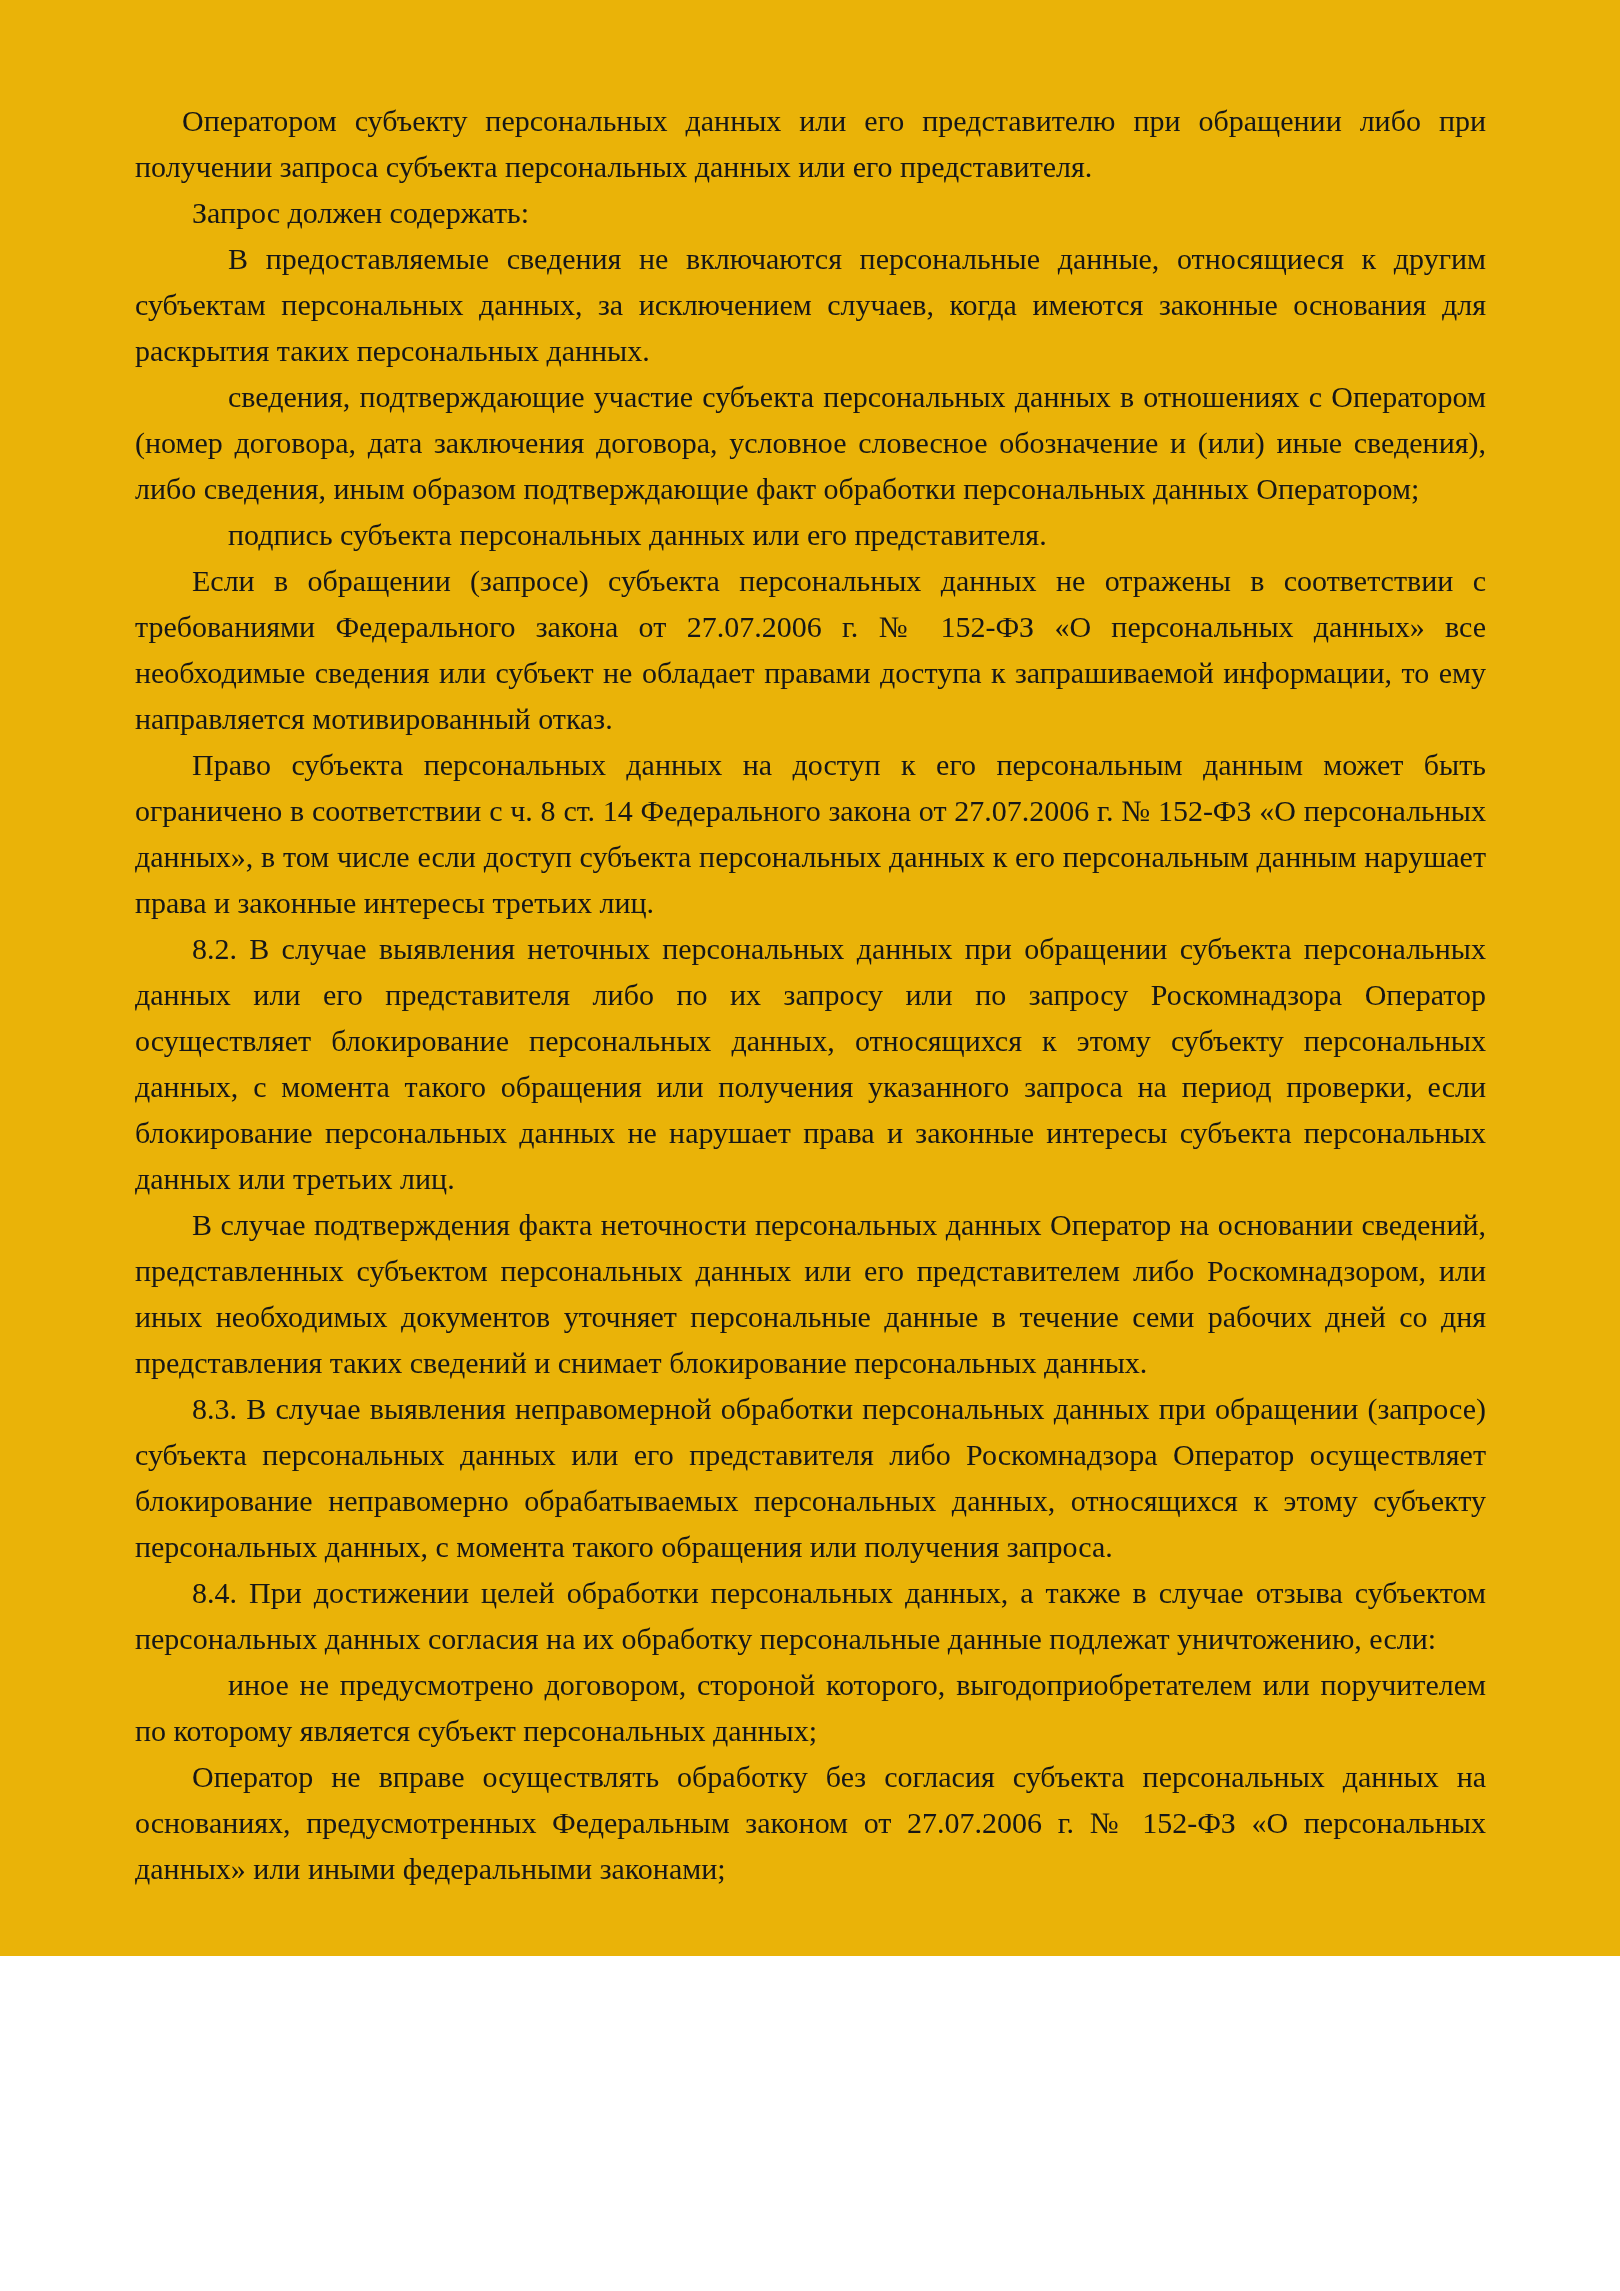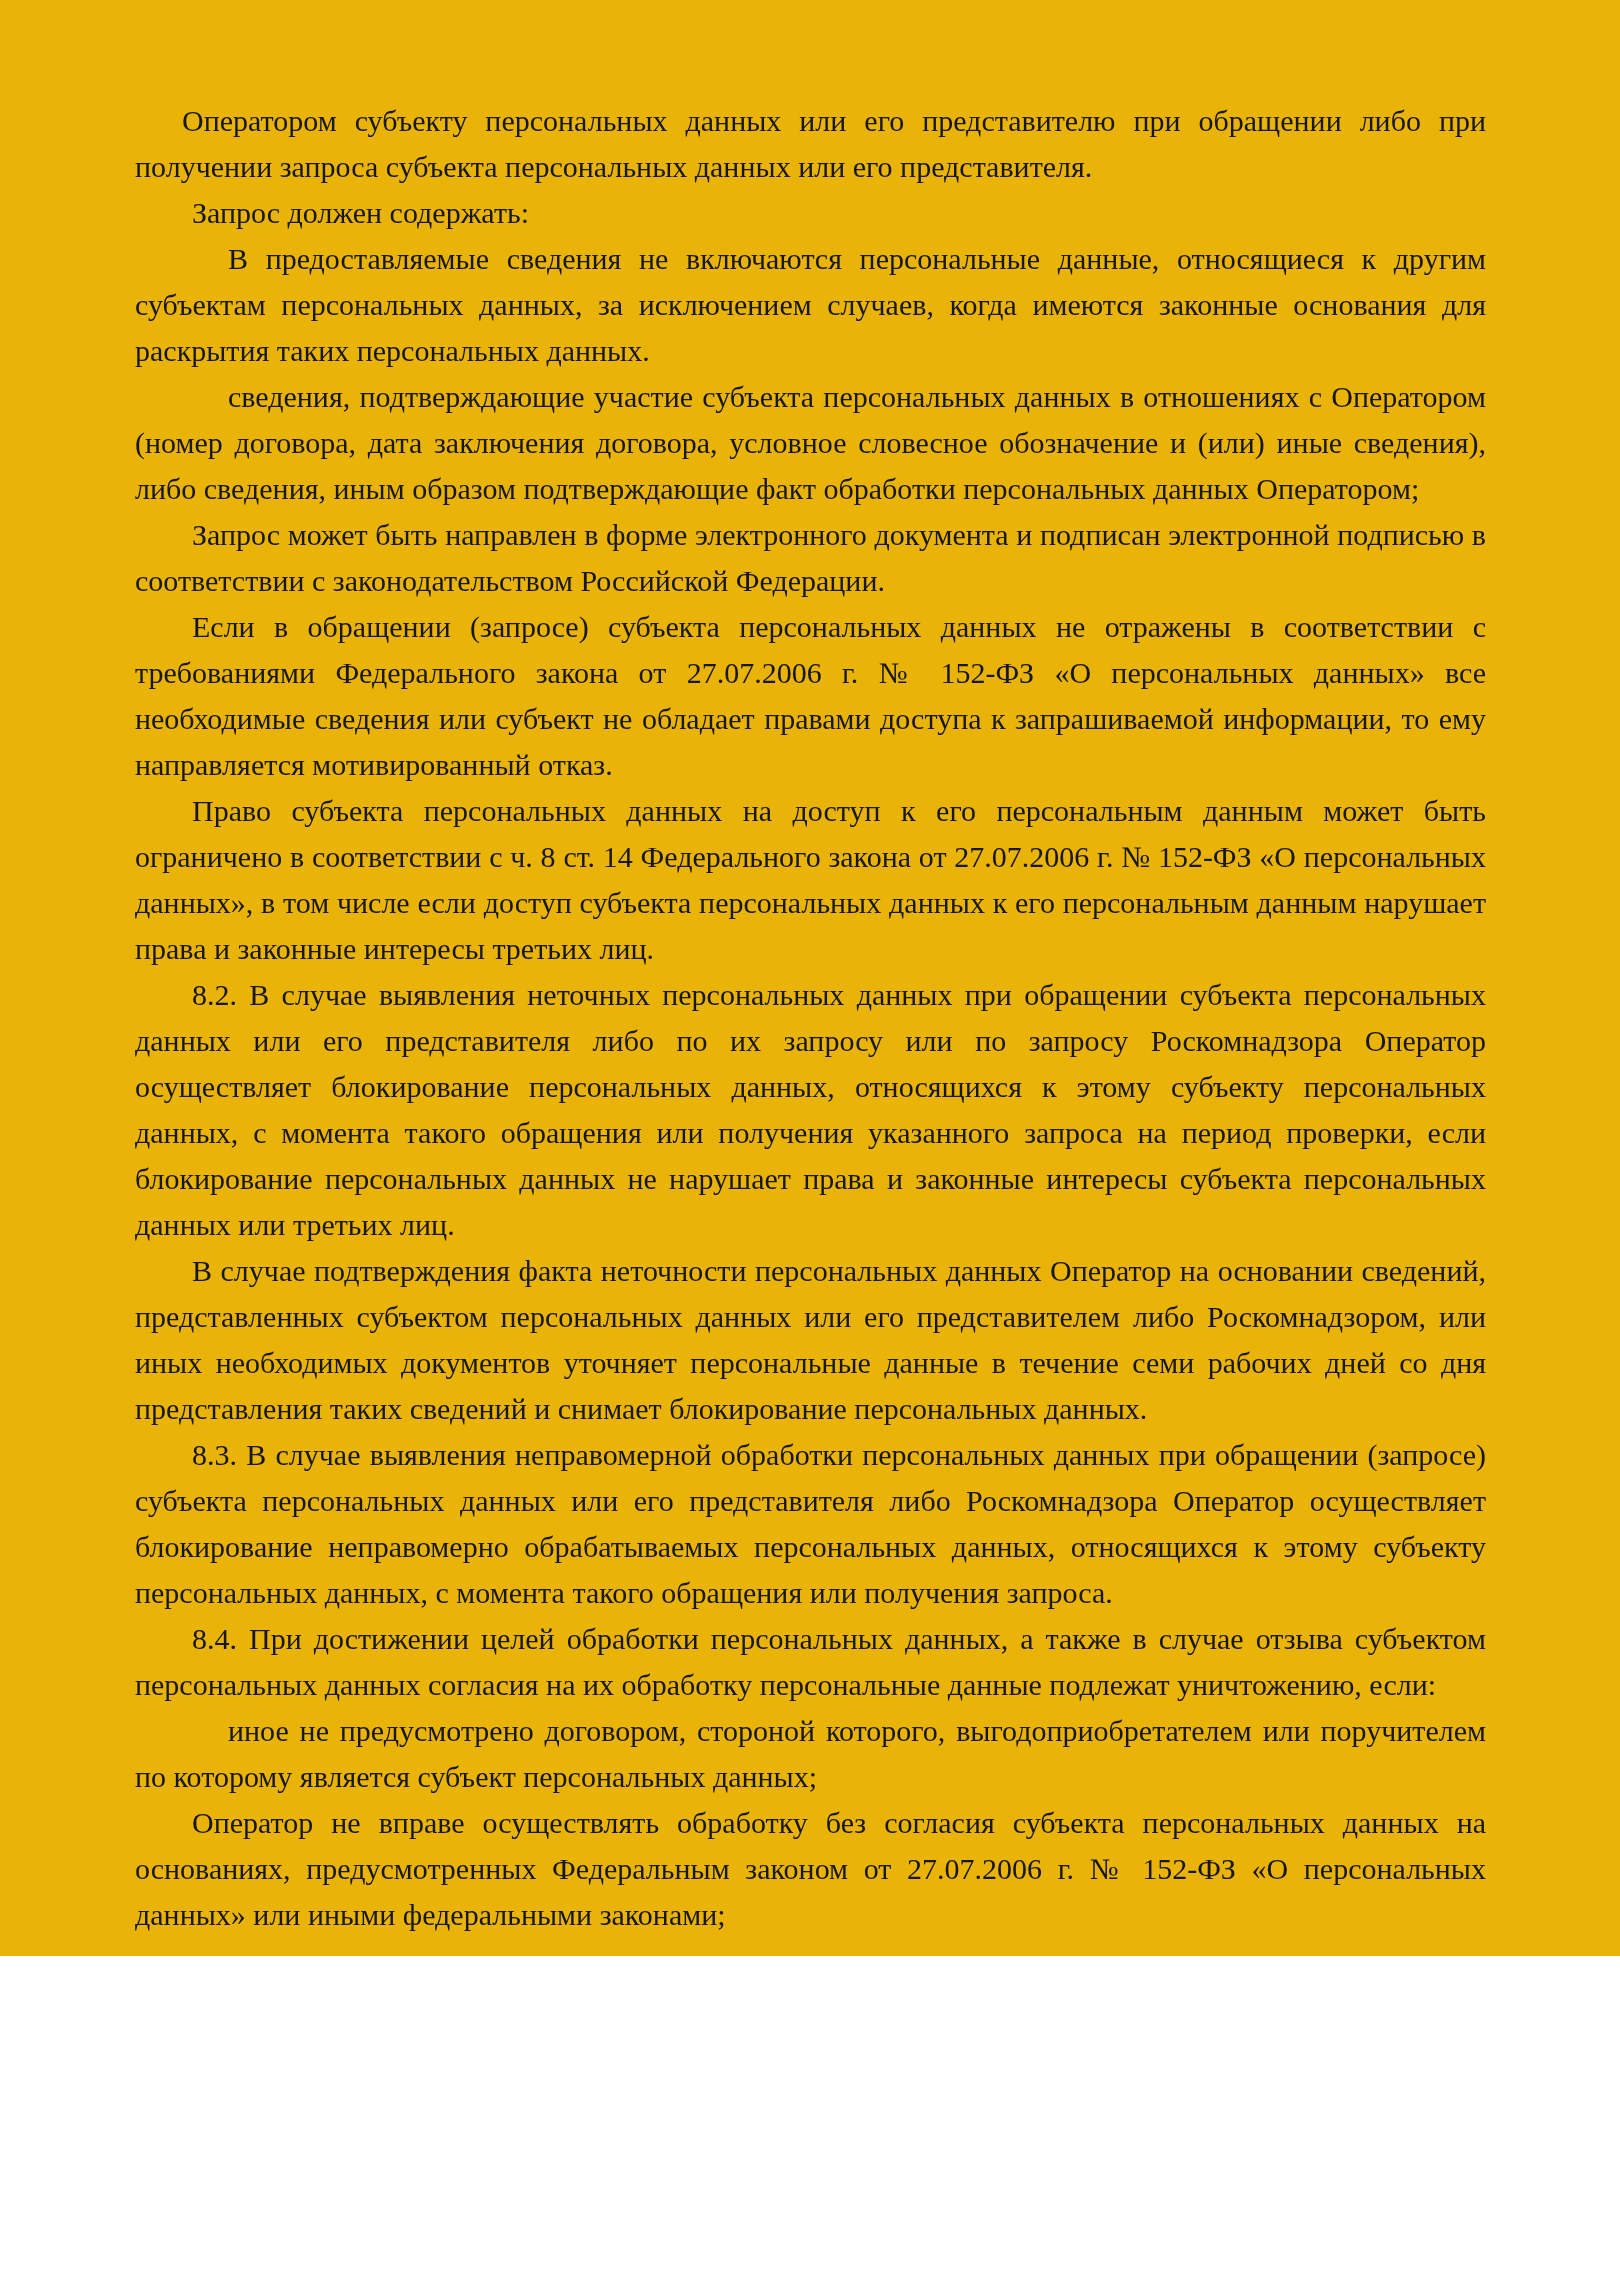--- a/index.html
+++ b/index.html
@@ -67,22 +67,22 @@
 
     <p class="para">Оператором субъекту персональных данных или его представителю при обращении либо при получении запроса субъекта персональных данных или его представителя.</p>
 
     <p class="para indent-mid">Запрос должен содержать:</p>
 
     <p class="para indent-wide">В предоставляемые сведения не включаются персональные данные, относящиеся к другим субъектам персональных данных, за исключением случаев, когда имеются законные основания для раскрытия таких персональных данных.</p>
 
 
     <p class="para indent-wide">сведения, подтверждающие участие субъекта персональных данных в отношениях с Оператором (номер договора, дата заключения договора, условное словесное обозначение и (или) иные сведения), либо сведения, иным образом подтверждающие факт обработки персональных данных Оператором;</p>
 
+    <p class="para indent-wide">подпись субъекта персональных данных или его представителя.</p>
 
-    <p class="para indent-mid">Запрос может быть направлен в форме электронного документа и подписан электронной подписью в соответствии с законодательством Российской Федерации.</p>
 
     <p class="para indent-mid">Если в обращении (запросе) субъекта персональных данных не отражены в соответствии с требованиями Федерального закона от 27.07.2006 г. № 152-ФЗ «О персональных данных» все необходимые сведения или субъект не обладает правами доступа к запрашиваемой информации, то ему направляется мотивированный отказ.</p>
 
     <p class="para indent-mid">Право субъекта персональных данных на доступ к его персональным данным может быть ограничено в соответствии с ч. 8 ст. 14 Федерального закона от 27.07.2006 г. № 152-ФЗ «О персональных данных», в том числе если доступ субъекта персональных данных к его персональным данным нарушает права и законные интересы третьих лиц.</p>
 
     <p class="para indent-mid">8.2. В случае выявления неточных персональных данных при обращении субъекта персональных данных или его представителя либо по их запросу или по запросу Роскомнадзора Оператор осуществляет блокирование персональных данных, относящихся к этому субъекту персональных данных, с момента такого обращения или получения указанного запроса на период проверки, если блокирование персональных данных не нарушает права и законные интересы субъекта персональных данных или третьих лиц.</p>
 
     <p class="para indent-mid">В случае подтверждения факта неточности персональных данных Оператор на основании сведений, представленных субъектом персональных данных или его представителем либо Роскомнадзором, или иных необходимых документов уточняет персональные данные в течение семи рабочих дней со дня представления таких сведений и снимает блокирование персональных данных.</p>
 
     <p class="para indent-mid">8.3. В случае выявления неправомерной обработки персональных данных при обращении (запросе) субъекта персональных данных или его представителя либо Роскомнадзора Оператор осуществляет блокирование неправомерно обрабатываемых персональных данных, относящихся к этому субъекту персональных данных, с момента такого обращения или получения запроса.</p>

